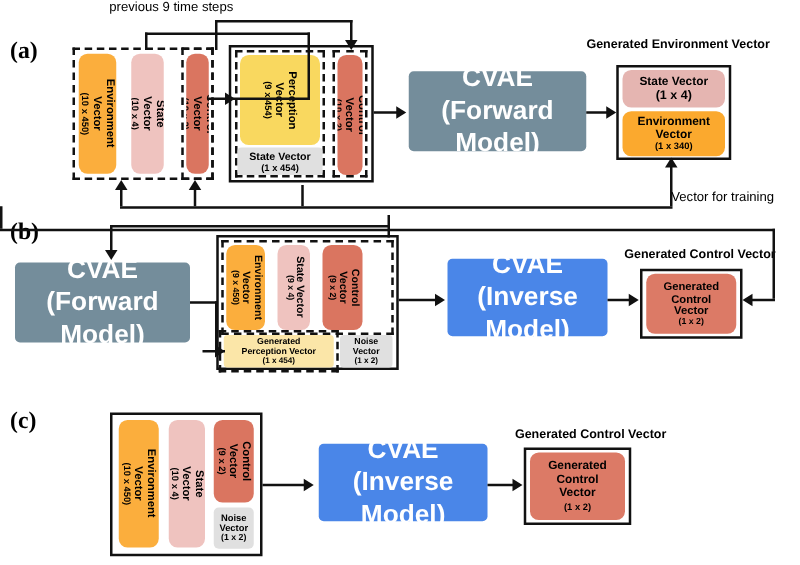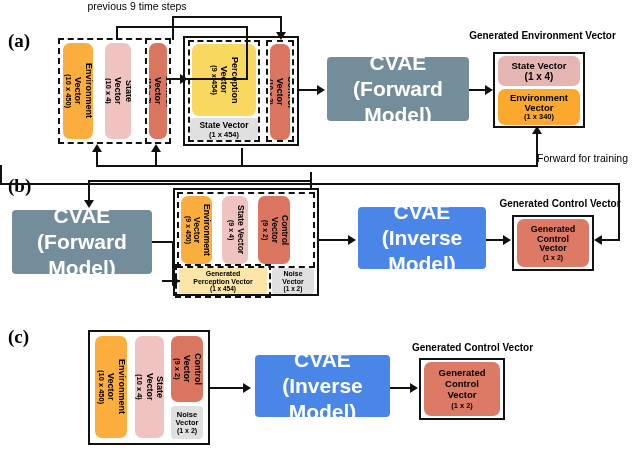--- a/index.html
+++ b/index.html
@@ -127,21 +127,21 @@
 <div class="ln hl" style="left:96px;top:165px;width:442px;"></div>
 <div class="ln vl" style="left:96px;top:150px;height:15px;"></div>
 <div class="arrow ar-up" style="left:92px;top:144px;"></div>
 <div class="ln vl" style="left:155px;top:150px;height:15px;"></div>
 <div class="arrow ar-up" style="left:151px;top:144px;"></div>
 <div class="ln vl" style="left:241px;top:148px;height:17px;"></div>
 <div class="ln vl" style="left:536px;top:130px;height:35px;"></div>
 <div class="arrow ar-up" style="left:532px;top:126px;"></div>
 
 <div class="abs notetext" style="left:537px;top:152px;width:103px;text-align:left;">
-  <div>Forward for training</div>
+  <div>Vector for training</div>
 </div>
 
 <div class="abs panel-letter" style="left:8px;top:175px;">(b)</div>
 
 <div class="abs model" style="left:12px;top:210px;width:140px;height:64px;background:#748D9B;">
   <div>
     <div>CVAE</div>
     <div>(Forward Model)</div>
   </div>
 </div>

